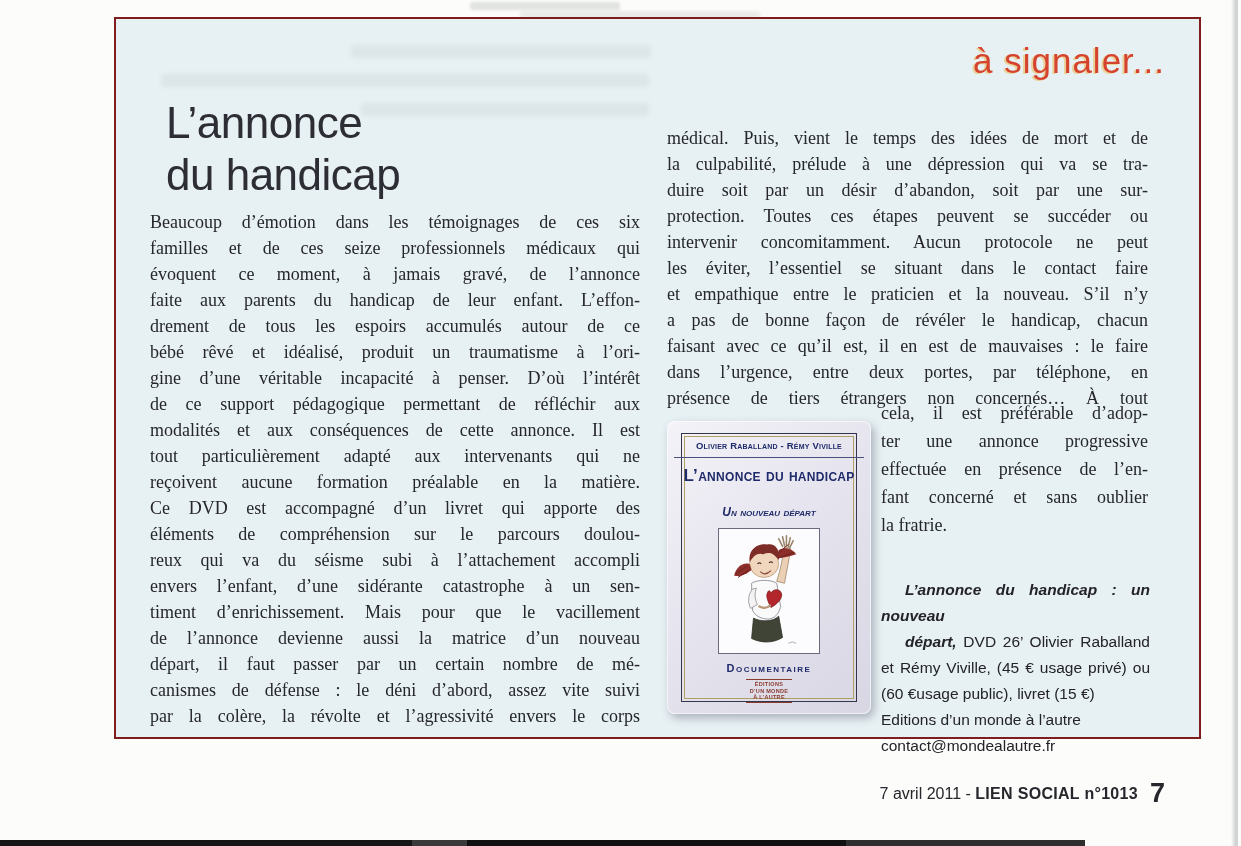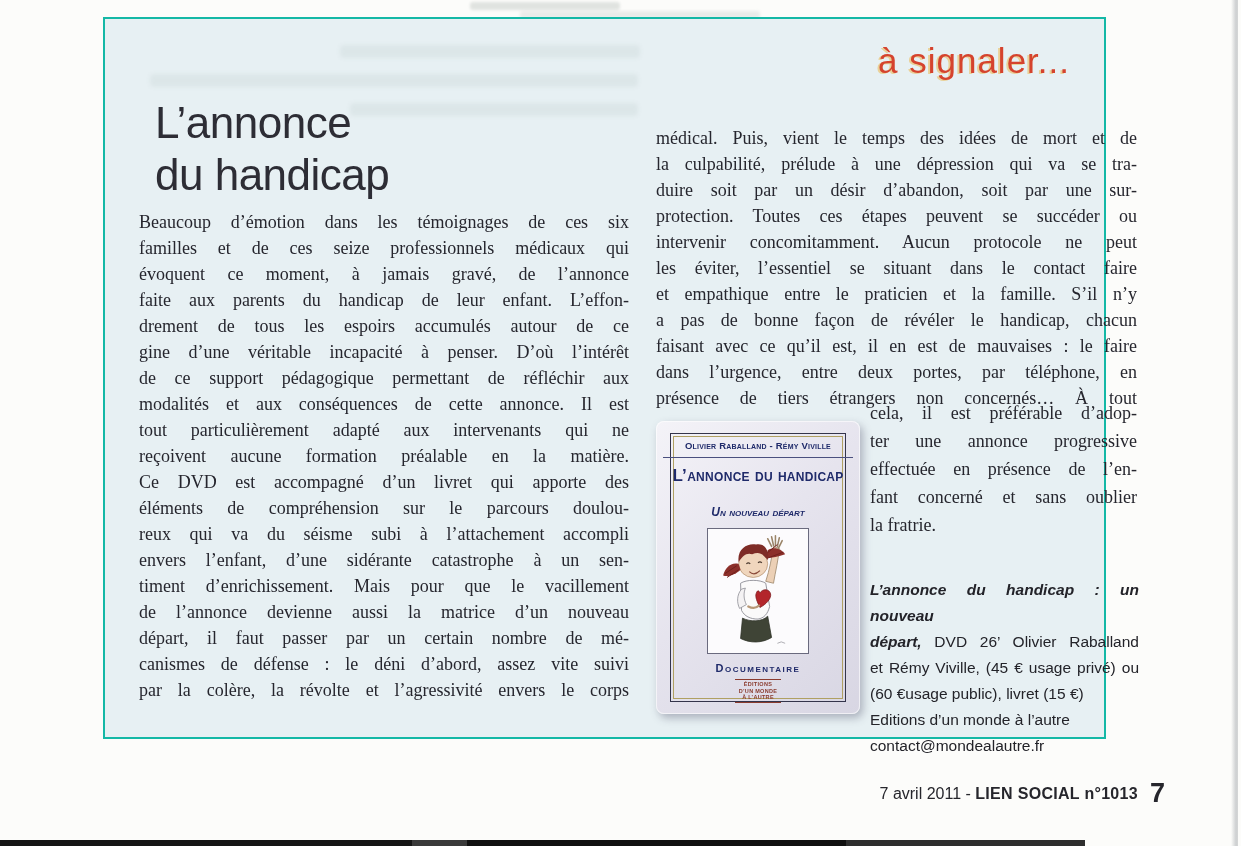--- a/index.html
+++ b/index.html
@@ -3,23 +3,23 @@
 <meta charset="utf-8">
 <style>
   html,body{margin:0;padding:0;background:#fbfbf9;}
   .page{
     position:relative; width:1241px; height:846px; overflow:hidden;
     background:#fcfcfa;
     font-family:"Liberation Sans", sans-serif;
   }
   
   .panel{
-    position:absolute; left:103px; top:17px; width:1003px; height:722px;
+    position:absolute; left:114px; top:17px; width:1087px; height:722px;
     background:var(--panel-bg,#e7f0f3);
-    border:2px solid #14b8a6; box-sizing:border-box;
+    border:2px solid #7f1d1d; box-sizing:border-box;
   }
   
   .ghost{position:absolute; height:13px; background:#7f948e; opacity:.10; filter:blur(2px); border-radius:3px;}
   .ghost-top{position:absolute; height:8px; background:#9aa49e; opacity:.28; filter:blur(1.5px); border-radius:3px;}
   
   .section-header{
     position:absolute; top:22px; right:34px; width:420px; text-align:right;
     font-size:35px; letter-spacing:1px; color:var(--accent-red,#d5432e);
     text-shadow:-2px 1px 0 rgba(238,170,40,.45);
   }
@@ -67,21 +67,21 @@
     color:#8a3b2e; text-transform:uppercase; letter-spacing:.3px;
     border-top:1px solid #8a3b2e; border-bottom:1px solid #8a3b2e; padding:1px 4px;
   }
   
   .caption{
     position:absolute; left:765px; top:558px; width:269px;
     font-size:15.5px; line-height:26px; color:#232329;
   }
   .cap-line{text-align:justify; text-align-last:justify;}
   .cap-line.noj{text-align-last:left;}
-  .cap-line .bi{font-weight:bold; font-style:italic;}
+  .cap-line .bi{font-weight:bold; font-style:italic;margin-left:24px;}
   
   .footer{
     position:absolute; right:76px; top:778px; color:#26262c; font-size:16px;
   }
   .footer .mag{font-weight:bold; letter-spacing:.3px;}
   .footer .pagenum{font-weight:bold; font-size:27px; margin-left:12px; vertical-align:-3px;}
   
   .scan-band-bottom{
     position:absolute; left:0; top:840px; width:1085px; height:6px;
     background:linear-gradient(90deg,#151515 0 38%,#3a3a3a 38% 43%,#101010 43% 78%,#2e2e2e 78% 100%);
@@ -111,20 +111,21 @@
       <span>L’annonce</span>
       <span>du handicap</span>
     </h1>
 
     <div class="col col-left">
         <div class="jline">Beaucoup d’émotion dans les témoignages de ces six</div>
         <div class="jline">familles et de ces seize professionnels médicaux qui</div>
         <div class="jline">évoquent ce moment, à jamais gravé, de l’annonce</div>
         <div class="jline">faite aux parents du handicap de leur enfant. L’effon-</div>
         <div class="jline">drement de tous les espoirs accumulés autour de ce</div>
+        <div class="jline">bébé rêvé et idéalisé, produit un traumatisme à l’ori-</div>
         <div class="jline">gine d’une véritable incapacité à penser. D’où l’intérêt</div>
         <div class="jline">de ce support pédagogique permettant de réfléchir aux</div>
         <div class="jline">modalités et aux conséquences de cette annonce. Il est</div>
         <div class="jline">tout particulièrement adapté aux intervenants qui ne</div>
         <div class="jline">reçoivent aucune formation préalable en la matière.</div>
         <div class="jline">Ce DVD est accompagné d’un livret qui apporte des</div>
         <div class="jline">éléments de compréhension sur le parcours doulou-</div>
         <div class="jline">reux qui va du séisme subi à l’attachement accompli</div>
         <div class="jline">envers l’enfant, d’une sidérante catastrophe à un sen-</div>
         <div class="jline">timent d’enrichissement. Mais pour que le vacillement</div>
@@ -133,21 +134,21 @@
         <div class="jline">canismes de défense : le déni d’abord, assez vite suivi</div>
         <div class="jline">par la colère, la révolte et l’agressivité envers le corps</div>
       </div>
     <div class="col col-right">
         <div class="jline">médical. Puis, vient le temps des idées de mort et de</div>
         <div class="jline">la culpabilité, prélude à une dépression qui va se tra-</div>
         <div class="jline">duire soit par un désir d’abandon, soit par une sur-</div>
         <div class="jline">protection. Toutes ces étapes peuvent se succéder ou</div>
         <div class="jline">intervenir concomitamment. Aucun protocole ne peut</div>
         <div class="jline">les éviter, l’essentiel se situant dans le contact faire</div>
-        <div class="jline">et empathique entre le praticien et la famille. S’il n’y</div>
+        <div class="jline">et empathique entre le praticien et la nouveau. S’il n’y</div>
         <div class="jline">a pas de bonne façon de révéler le handicap, chacun</div>
         <div class="jline">faisant avec ce qu’il est, il en est de mauvaises : le faire</div>
         <div class="jline">dans l’urgence, entre deux portes, par téléphone, en</div>
         <div class="jline">présence de tiers étrangers non concernés… À tout</div>
       </div>
     <div class="col col-wrap">
         <div class="jline">cela, il est préférable d’adop-</div>
         <div class="jline">ter une annonce progressive</div>
         <div class="jline">effectuée en présence de l’en-</div>
         <div class="jline">fant concerné et sans oublier</div>

